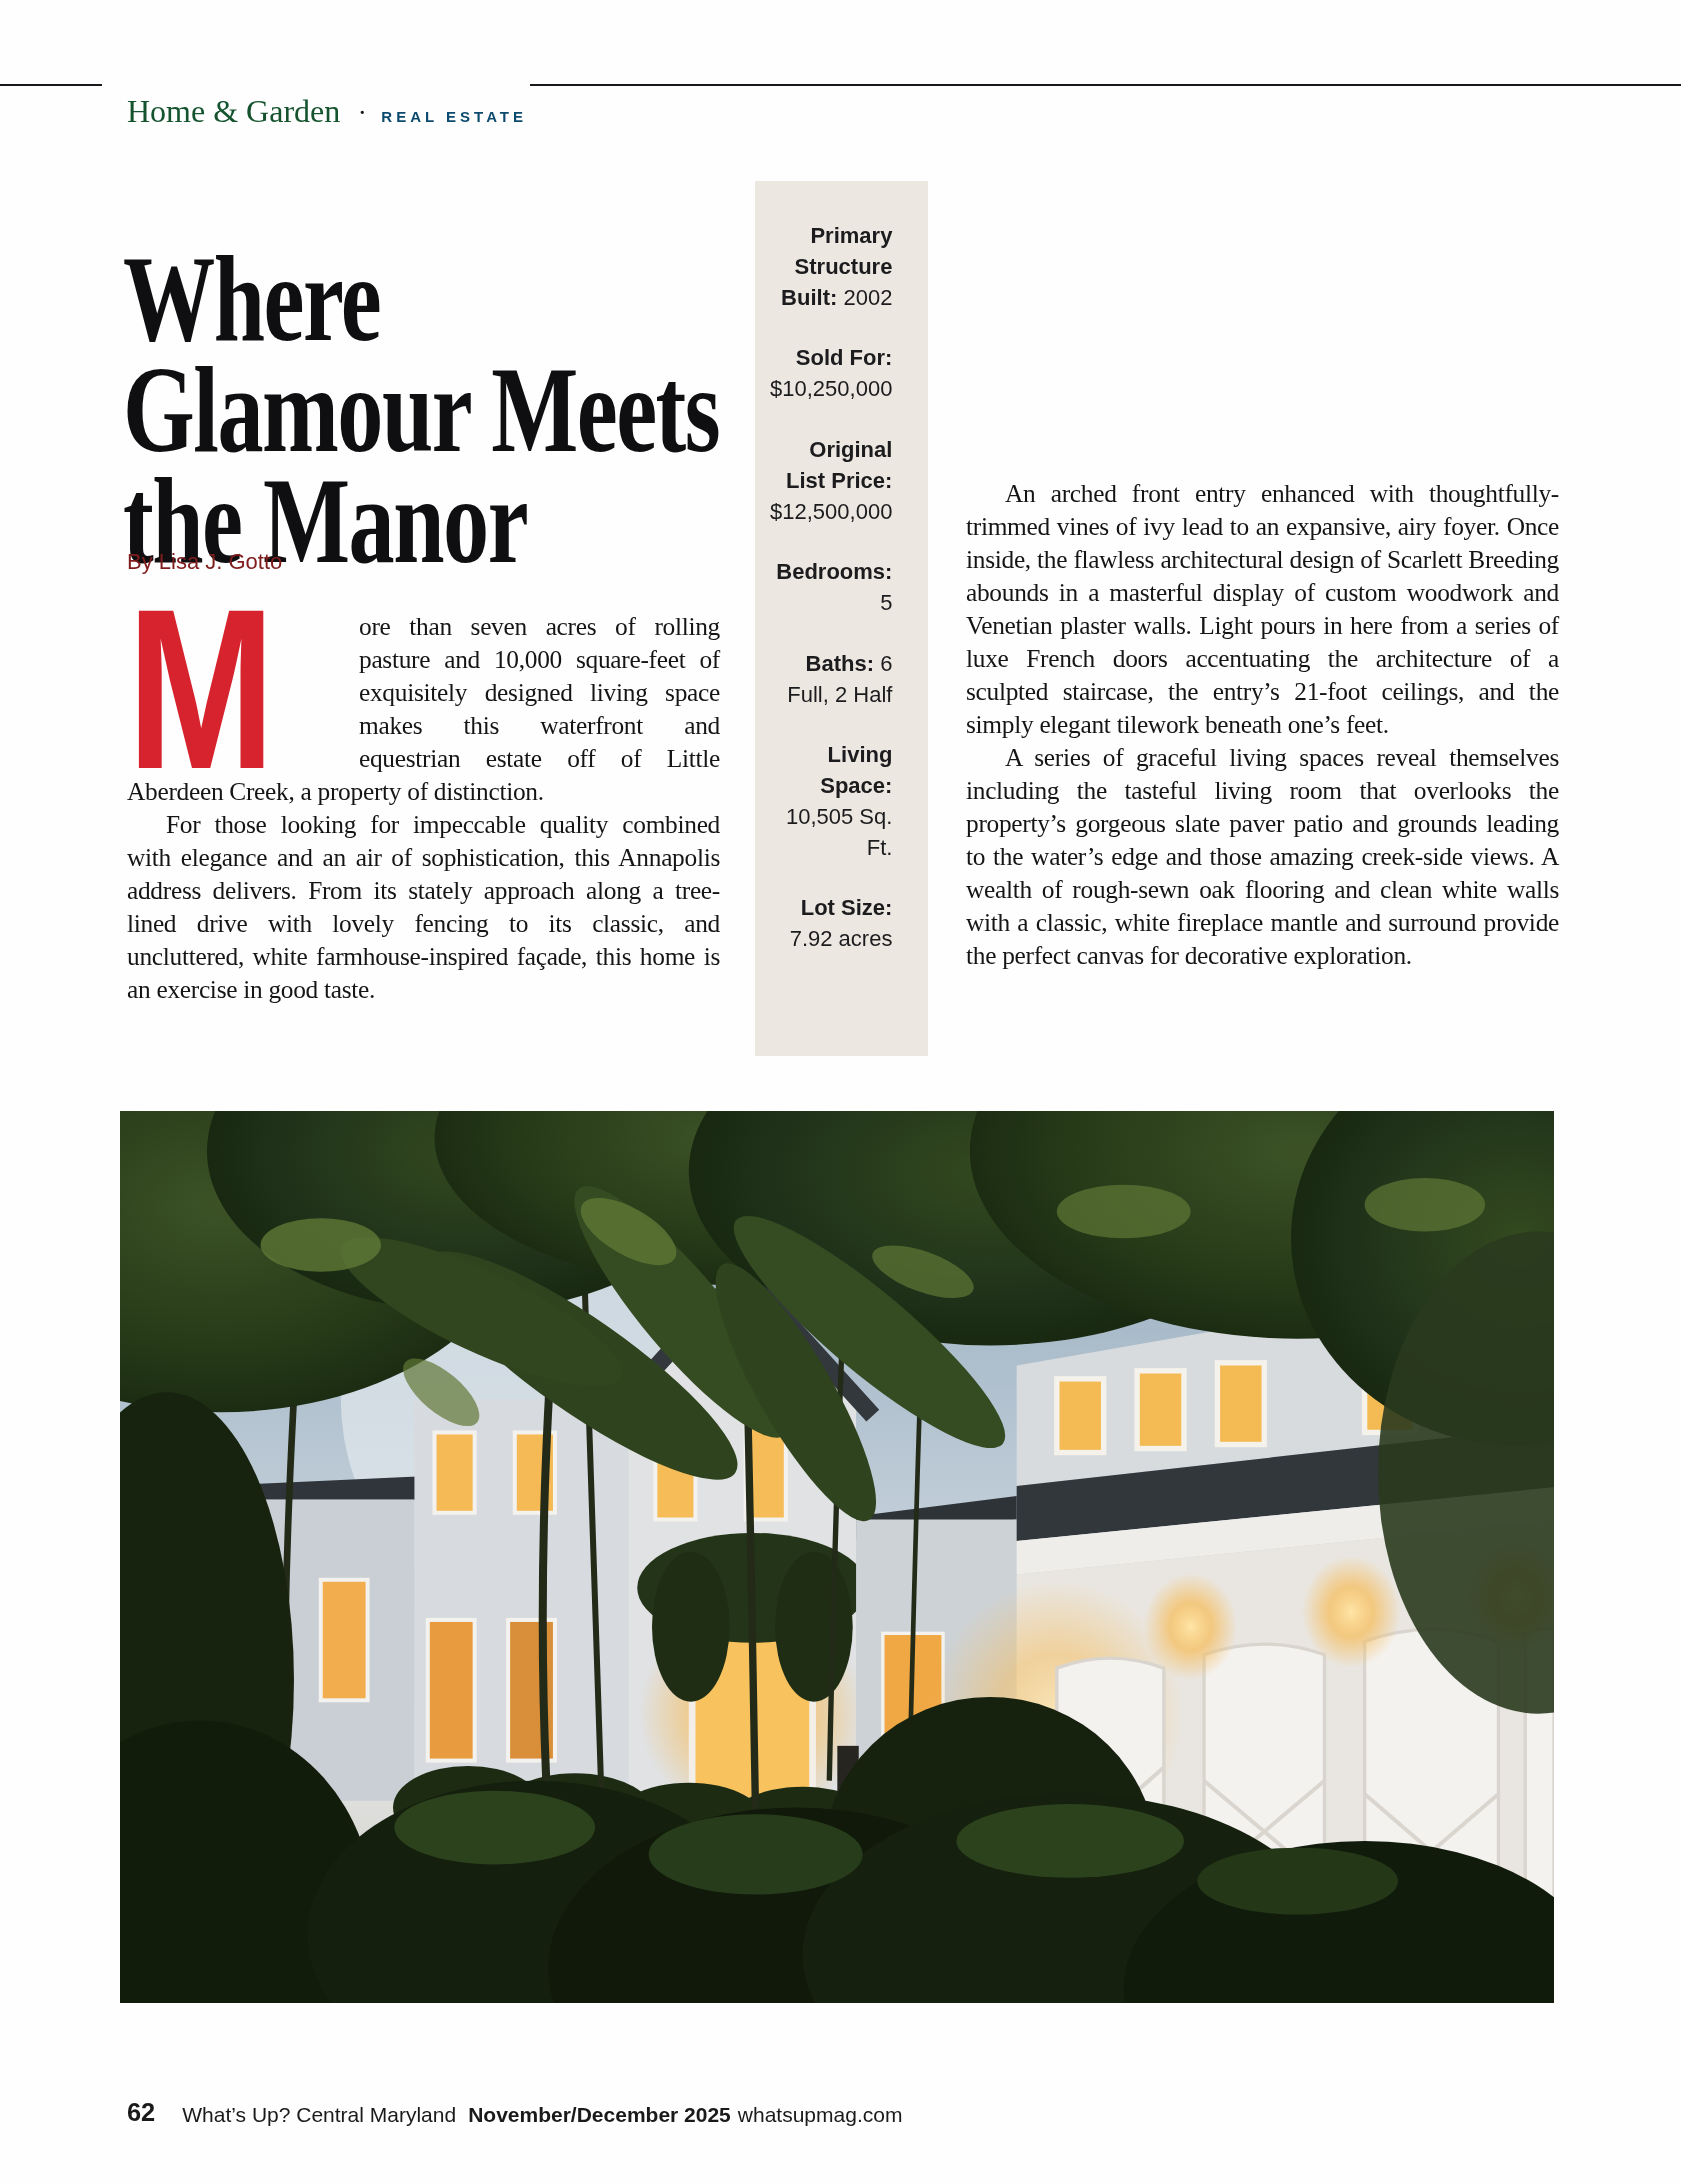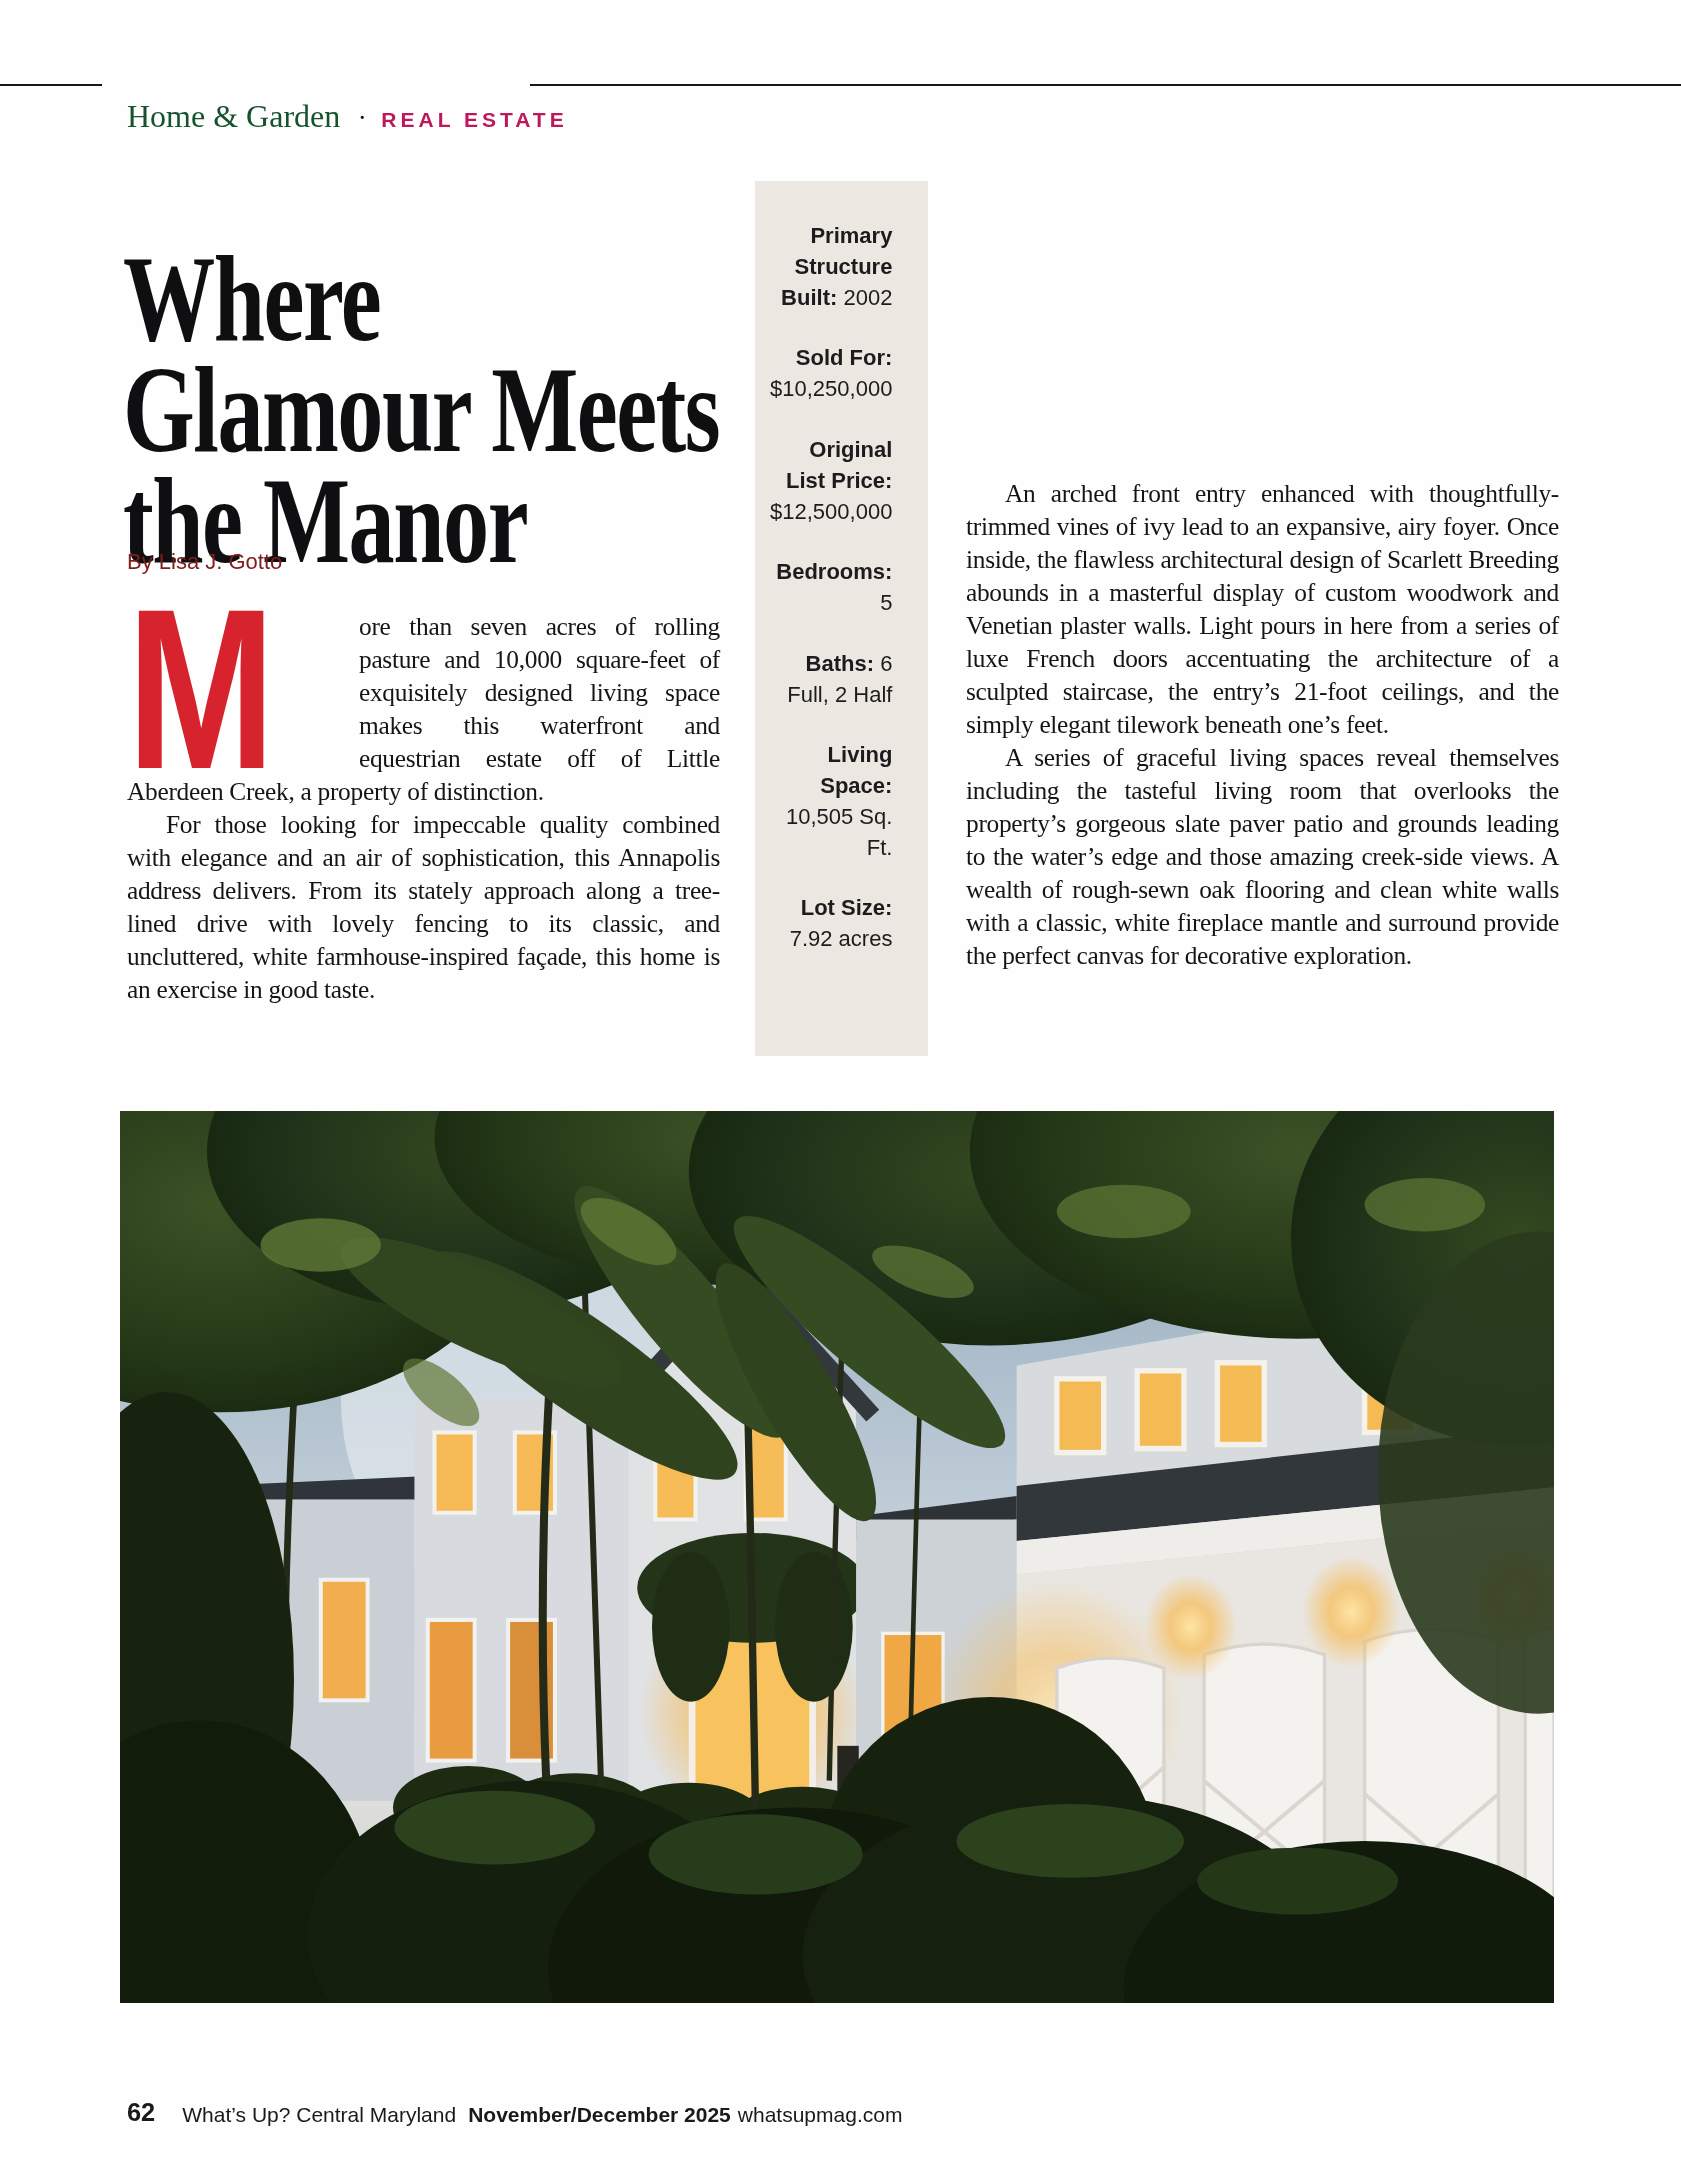--- a/index.html
+++ b/index.html
@@ -6,22 +6,22 @@
   .page{position:relative;width:1681px;height:2183px;background:#fefefe;overflow:hidden;
         font-family:"Liberation Serif",serif;color:#141414;}
 
   
   .rule{position:absolute;height:2px;background:#17171c;}
   .rule-left{left:0;top:84px;width:102px;}
   .rule-right{left:530px;right:0;top:84px;}
   .kicker{position:absolute;left:127px;top:63px;display:flex;align-items:baseline;}
   .kicker-section{font-weight:normal;font-size:32px;letter-spacing:0;color:#14532d;}
   .kicker-dot{font-size:27px;margin:0 14.7px 0 17.4px;color:#101016;}
-  .kicker-cat{font-family:"Liberation Sans",sans-serif;font-weight:bold;font-size:21px;
-              letter-spacing:4px;color:#be185d;margin-top:45px;}
+  .kicker-cat{font-family:"Liberation Sans",sans-serif;font-weight:bold;font-size:15px;
+              letter-spacing:4px;color:#0c4a6e;margin-top:45px;}
 
   
   .title{position:absolute;left:123px;top:161px;font-weight:bold;font-size:123px;
          line-height:111px;letter-spacing:-2px;white-space:pre-line;color:#0f0f12;
          transform:scaleX(0.75);transform-origin:0 0;}
   .byline{position:absolute;left:127px;top:549px;font-family:"Liberation Sans",sans-serif;
           font-size:22px;color:#7f1d1d;text-align:center;}
 
   
   .body-text{font-size:25.4px;line-height:33px;text-align:justify;letter-spacing:-0.3px;color:#151515;}

